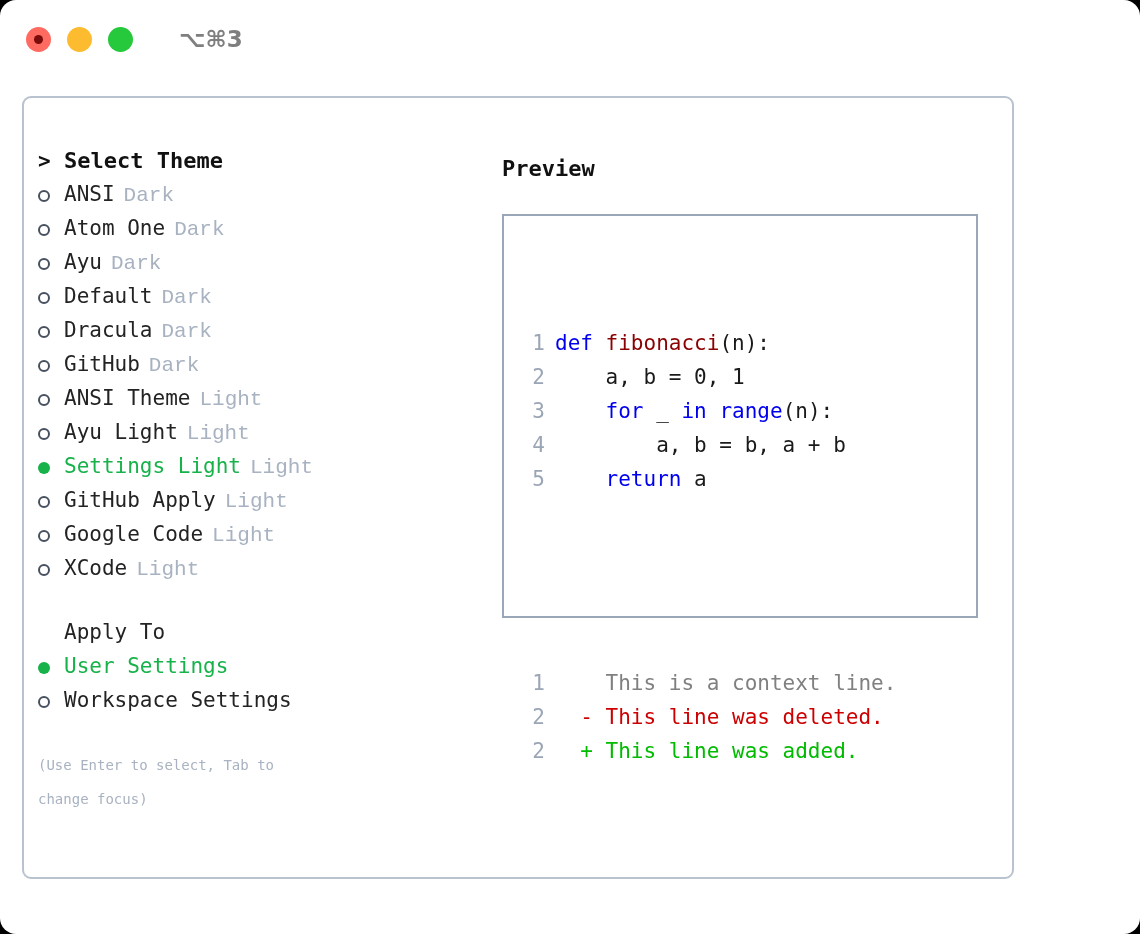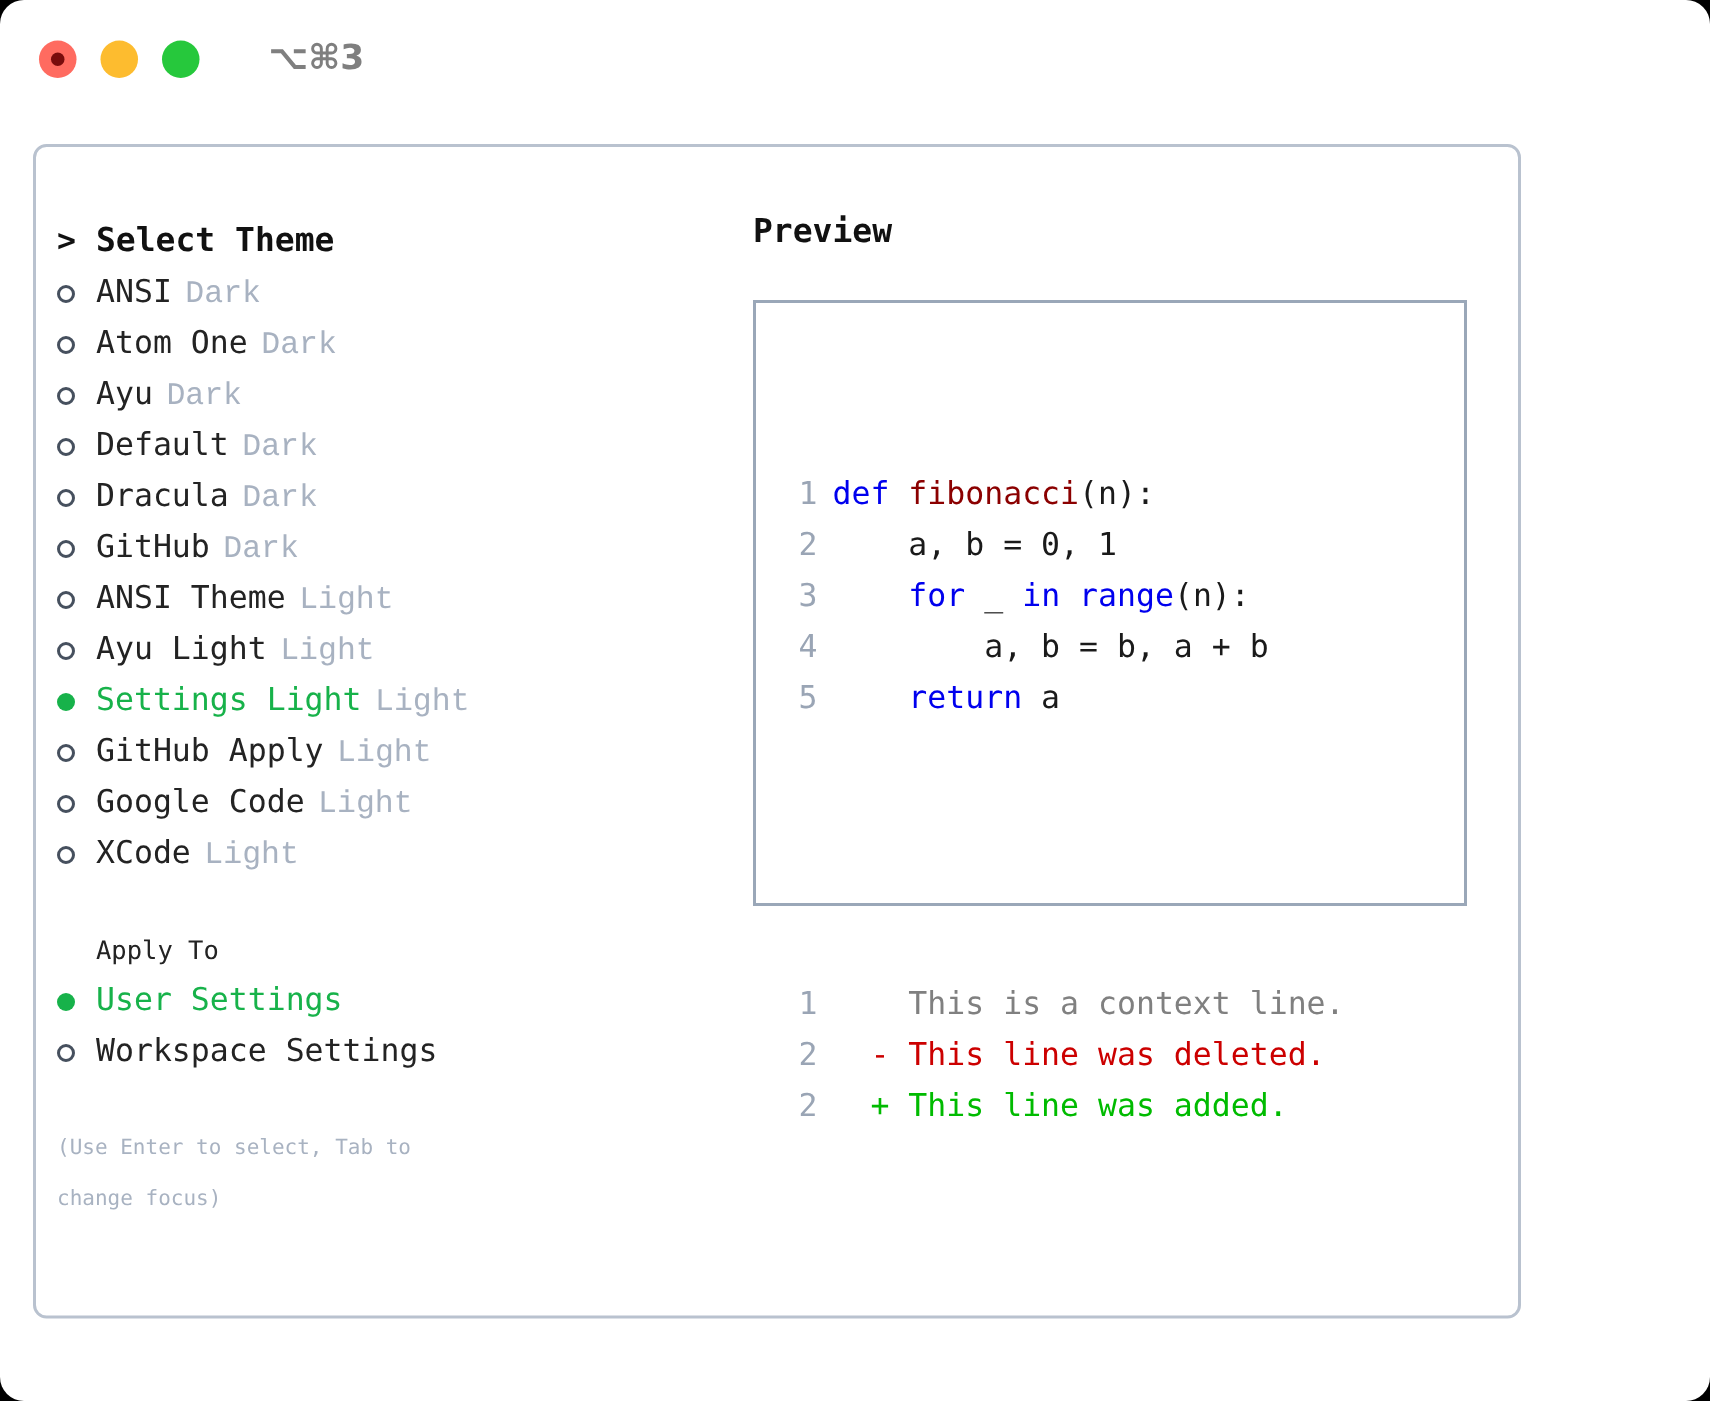--- a/index.html
+++ b/index.html
@@ -129,21 +129,21 @@
   .theme-name.selected { color: #17b24a; }
   .theme-tag {
     color: #a8b2c1;
     margin-left: 9px;
     font-family: Liberation Mono, monospace;
   }
 
   .spacer-sm { height: 30px; }
 
   .section-head {
-    font-size: 17px;
+    font-size: 21px;
     color: #232323;
     height: 34px;
     display: flex;
     align-items: baseline;
     white-space: pre;
   }
   .section-head .marker { color: transparent; }
 
   #hint-block {
     margin-top: 26px;
@@ -151,21 +151,21 @@
     line-height: 34px;
     color: #a8b2c1;
     width: 420px;
     white-space: pre-wrap;
   }
 
   
   #preview-column {
     position: absolute;
     left: 478px;
-    top: 44px;
+    top: 58px;
     width: 500px;
   }
   #preview-title {
     font-size: 22px;
     font-weight: bold;
     color: #111111;
     margin-bottom: 33px;
     white-space: pre;
   }
   #preview-box {

